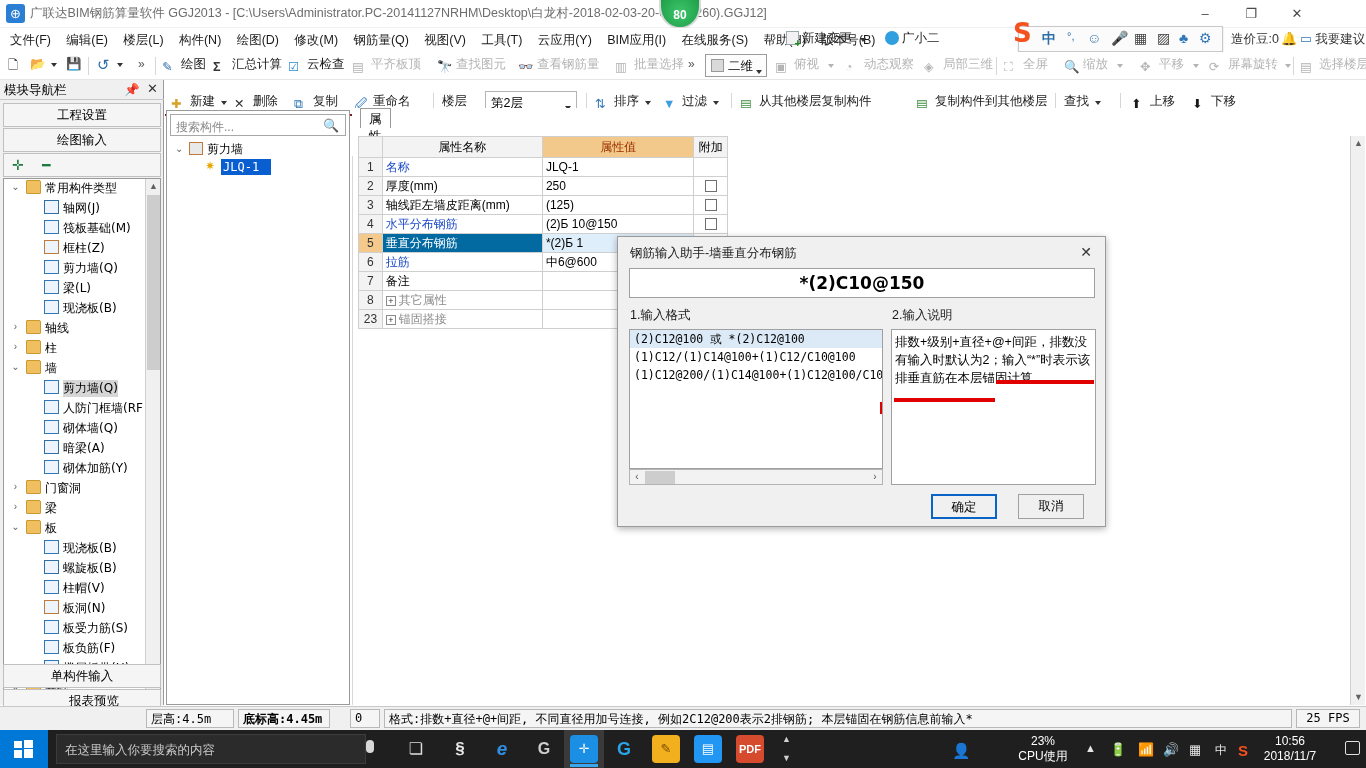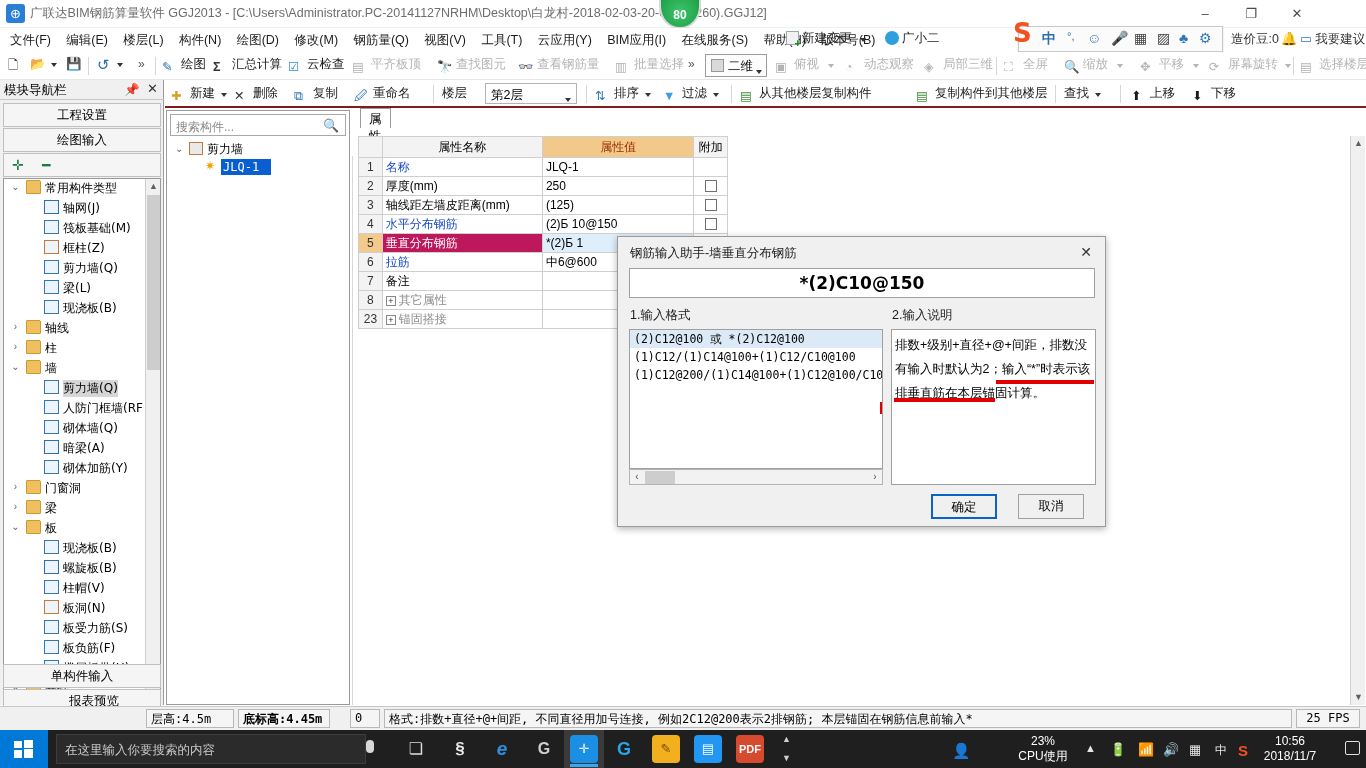--- a/index.html
+++ b/index.html
@@ -100,21 +100,21 @@
   .tb-ic { display: inline-block; width: 16px; height: 16px; vertical-align: -3px; margin-right: 3px; }
   .sep1 { position: absolute; top: 5px; width: 1px; height: 18px; background: #d6d6d6; }
   .chev { position:absolute; top:5px; color:#555; font-size:12px; }
   .twodim {
     position: absolute; left: 705px; top: 2px; width: 62px; height: 23px;
     border: 1px solid #9c9c9c; background: #fdfdfd;
   }
 
   
   .toolbar2 {
-    position: absolute; left: 165px; top: 80px; width: 1201px; height: 28px;
+    position: absolute; left: 165px; top: 88px; width: 1201px; height: 28px;
     background: #ffffff; border-bottom: 2px solid #7f1d1d;
   }
   .tb2-item { position: absolute; top: 5px; white-space: nowrap; font-size: 12.5px; color: #1a1a1a; }
   .floor-combo {
     position: absolute; left: 320px; top: 3px; width: 92px; height: 21px;
     border: 1px solid #b4b4b4; background: #fff;
   }
   .floor-combo .val { position: absolute; left: 5px; top: 3px; font-size: 12.5px; }
   .floor-combo .arr { position: absolute; right: 5px; top: 7px; }
   .caret { display:inline-block; width:0;height:0;border-left:3.5px solid transparent;
@@ -206,21 +206,21 @@
   }
   .proptable thead th { background: #f3f3f3; text-align: center; height: 21px; }
   .proptable thead th.valhdr { background: #f2c98a; color: #9a2f00; }
   .col-idx { width: 22px; text-align: center !important; background: #f3f3f3; color: #333; }
   .col-name { width: 148px; }
   .col-val { width: 140px; }
   .col-add { width: 26px; text-align: center !important; }
   .nm-link { color: #1a49c8; }
   .nm-grey { color: #8c8c8c; }
   .rowsel .col-idx { background: #f4c98c; }
-  .rowsel .col-name { background: #be185d; color: #fff; }
+  .rowsel .col-name { background: #0369a1; color: #fff; }
   .rowsel .col-val { background: #dfeefb; }
   .chk {
     display: inline-block; width: 12px; height: 12px; border: 1px solid #6f6f6f; background: #fff;
     vertical-align: -2px;
   }
   .plusbox {
     display: inline-block; width: 10px; height: 10px; border: 1px solid #8a8a8a;
     background: #fff; color: #333; font-size: 9px; line-height: 9px; text-align: center;
     vertical-align: 0px; margin-right: 3px;
   }
@@ -265,21 +265,21 @@
     position: absolute; left: 11px; top: 232px; width: 254px; height: 16px;
     background: #f2f2f2; border: 1px solid #b4b4b4;
   }
   .fmt-hscroll .thumb { position: absolute; left: 15px; top: 1px; width: 30px; height: 13px; background: #cdcdcd; }
   .fmt-hscroll .ar { position: absolute; top: 0; width: 14px; height: 14px; text-align: center;
                      line-height: 13px; font-size: 10px; color: #555; }
   .desc-box {
     position: absolute; left: 273px; top: 92px; width: 205px; height: 156px;
     background: #fff; border: 1px solid #a0a0a0; overflow: hidden;
   }
-  .desc-box .dt { padding: 3px 2px 0 3px; font-size: 12.5px; line-height: 24px; color: #000; }
+  .desc-box .dt { padding: 3px 2px 0 3px; font-size: 12.5px; line-height: 18px; color: #000; }
   .redmark { position: absolute; background: #e00000; height: 4px; }
   .dlg-btn {
     position: absolute; top: 257px; width: 66px; height: 25px; background: #f0f0f0;
     border: 1px solid #a0a0a0; font-size: 12.5px; text-align: center; line-height: 23px;
   }
   .dlg-btn.primary { left: 313px; border: 2px solid #0a64c8; }
   .dlg-btn.cancel { left: 400px; }
 
   
   .statusbar {

